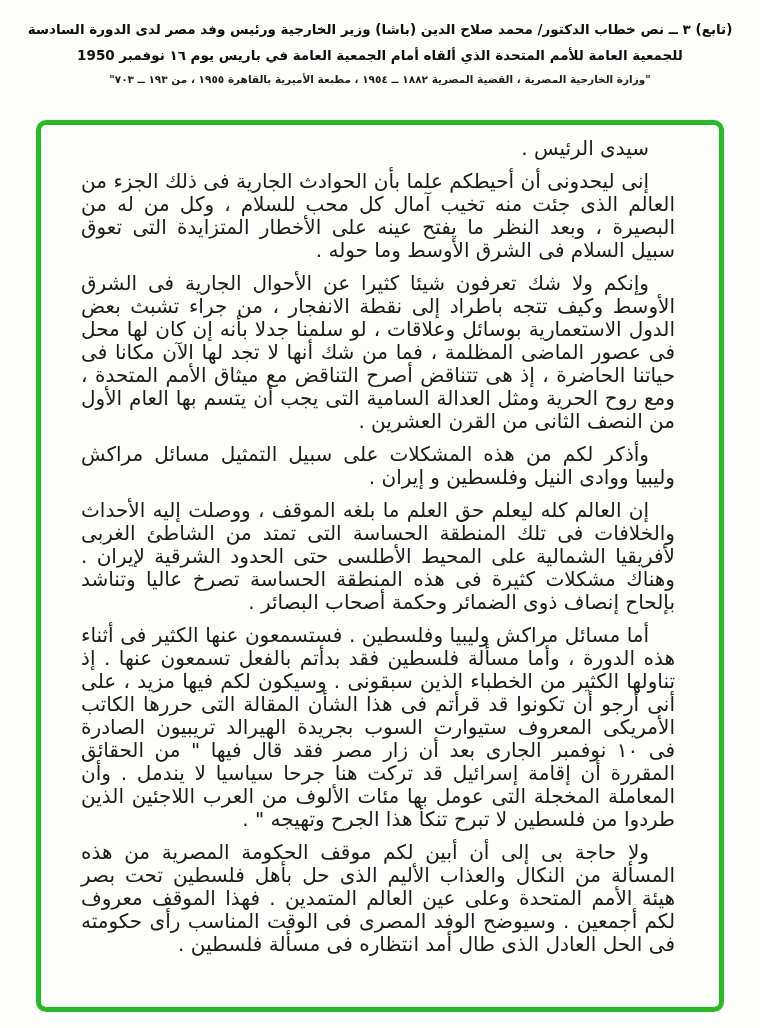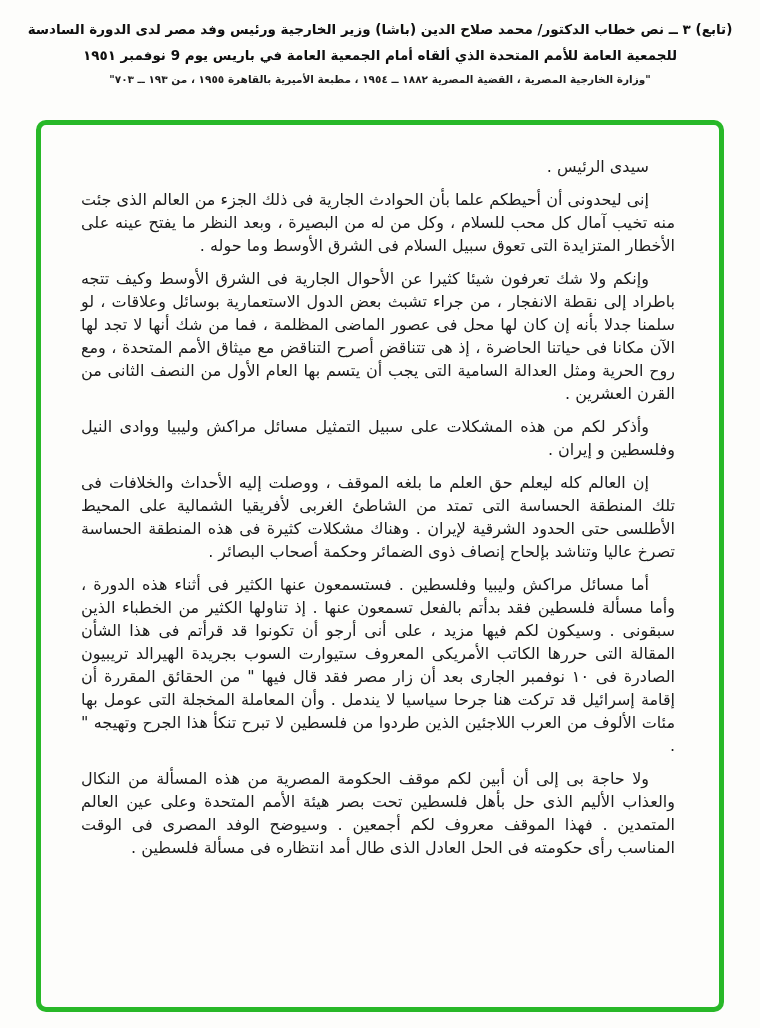--- a/index.html
+++ b/index.html
@@ -40,42 +40,42 @@
     width: 688px;
     height: 892px;
     border: 5px solid #28b828;
     border-radius: 10px;
     background: #fdfdfb;
     overflow: hidden;
   }
   .content {
     direction: rtl;
     text-align: justify;
-    padding: 30px 44px 0 40px;
-    font-size: 16px;
+    padding: 12px 44px 0 40px;
+    font-size: 20px;
     line-height: 23px;
     color: #1b1b1b;
   }
   .salutation {
     text-indent: 26px;
     margin-bottom: 10px;
   }
   .content p.body-par {
     text-indent: 26px;
     margin-bottom: 10px;
   }
 </style>
 </head>
 <body>
 
 <div class="page">
 
   <div class="header">
     <div class="header-line">(تابع) ٣ ــ نص خطاب الدكتور/ محمد صلاح الدين (باشا) وزير الخارجية ورئيس وفد مصر لدى الدورة السادسة</div>
-    <div class="header-line">للجمعية العامة للأمم المتحدة الذي ألقاه أمام الجمعية العامة في باريس يوم 9 نوفمبر ١٩٥١</div>
+    <div class="header-line">للجمعية العامة للأمم المتحدة الذي ألقاه أمام الجمعية العامة في باريس يوم ١٦ نوفمبر 1950</div>
     <div class="header-citation">"وزارة الخارجية المصرية ، القضية المصرية ١٨٨٢ ــ ١٩٥٤ ، مطبعة الأميرية بالقاهرة ١٩٥٥ ، من ١٩٣ ــ ٧٠٣"</div>
   </div>
 
   <div class="frame">
     <div class="content">
       <p class="salutation">سيدى الرئيس .</p>
       <p class="body-par">إنى ليحدونى أن أحيطكم علما بأن الحوادث الجارية فى ذلك الجزء من العالم الذى جئت منه تخيب آمال كل محب للسلام ، وكل من له من البصيرة ، وبعد النظر ما يفتح عينه على الأخطار المتزايدة التى تعوق سبيل السلام فى الشرق الأوسط وما حوله .</p>
       <p class="body-par">وإنكم ولا شك تعرفون شيئا كثيرا عن الأحوال الجارية فى الشرق الأوسط وكيف تتجه باطراد إلى نقطة الانفجار ، من جراء تشبث بعض الدول الاستعمارية بوسائل وعلاقات ، لو سلمنا جدلا بأنه إن كان لها محل فى عصور الماضى المظلمة ، فما من شك أنها لا تجد لها الآن مكانا فى حياتنا الحاضرة ، إذ هى تتناقض أصرح التناقض مع ميثاق الأمم المتحدة ، ومع روح الحرية ومثل العدالة السامية التى يجب أن يتسم بها العام الأول من النصف الثانى من القرن العشرين .</p>
       <p class="body-par">وأذكر لكم من هذه المشكلات على سبيل التمثيل مسائل مراكش وليبيا ووادى النيل وفلسطين و إيران .</p>
       <p class="body-par">إن العالم كله ليعلم حق العلم ما بلغه الموقف ، ووصلت إليه الأحداث والخلافات فى تلك المنطقة الحساسة التى تمتد من الشاطئ الغربى لأفريقيا الشمالية على المحيط الأطلسى حتى الحدود الشرقية لإيران . وهناك مشكلات كثيرة فى هذه المنطقة الحساسة تصرخ عاليا وتناشد بإلحاح إنصاف ذوى الضمائر وحكمة أصحاب البصائر .</p>

